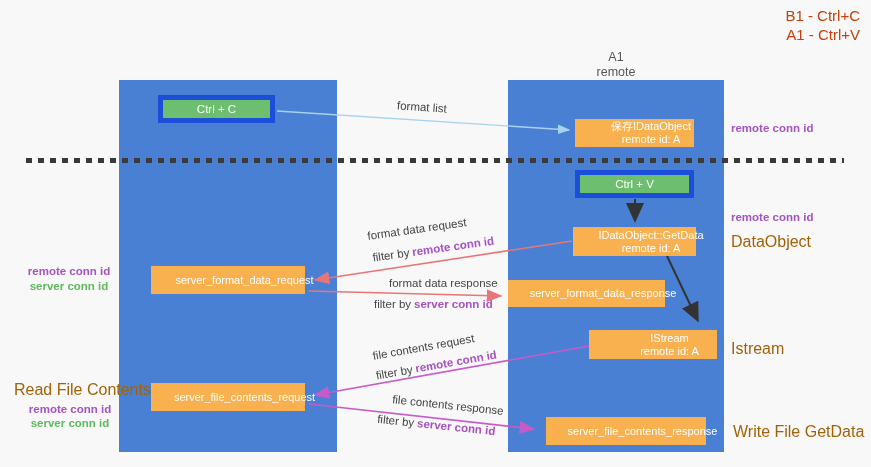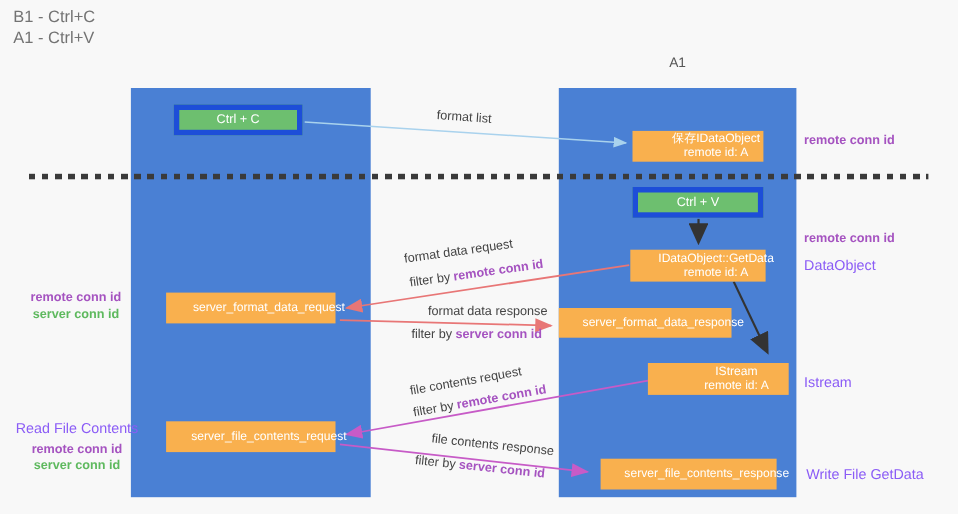--- a/index.html
+++ b/index.html
@@ -1,19 +1,19 @@
 <!DOCTYPE html>
 <html><head>
 <meta charset="utf-8">
 <style>
   html,body { margin:0; padding:0; background:#f7f7f7; font-family:"Liberation Sans", sans-serif; }
   .canvas { position:relative; width:871px; height:467px; background:#f8f8f8; overflow:hidden; }
 
-  .title { position:absolute; top:6px; left:12px; width:858px; text-align:left;
-           font-size:15px; color:#737373; line-height:19px; }
+  .title { position:absolute; top:6px; left:2px; width:858px; text-align:right;
+           font-size:15px; color:#c2410c; line-height:19px; }
 
   .colheader { position:absolute; top:50px; text-align:center; font-size:12.5px;
                color:#565656; line-height:15px; }
   .colheader.left  { left:106px; width:218px; }
   .colheader.right { left:508px; width:216px; }
 
   .col { position:absolute; top:80px; height:372px; background:#4a80d4; }
   .col.left  { left:119px; width:218px; }
   .col.right { left:508px; width:216px; }
 
@@ -33,21 +33,21 @@
   .b-getdata { left:573px; top:227px; width:123px; height:29px; }
   .b-freq    { left:151px; top:266px; width:154px; height:28px; }
   .b-fresp   { left:508px; top:280px; width:157px; height:27px; }
   .b-istream { left:589px; top:330px; width:128px; height:29px; }
   .b-creq    { left:151px; top:383px; width:154px; height:28px; }
   .b-cresp   { left:546px; top:417px; width:160px; height:28px; }
 
   .lbl { position:absolute; font-size:11.5px; color:#444; white-space:nowrap; }
   .purple { color:#a553c0; font-weight:bold; }
   .greentxt { color:#5eb95e; font-weight:bold; }
-  .blacklbl { color:#8b5cf6; font-size:13px; }
+  .blacklbl { color:#a16207; font-size:16px; }
   .filter-prefix { margin-right:3px; }
 
   .l-formatlist { left:397px; top:101px; transform:rotate(4deg); }
   .l-fdr        { left:367px; top:223px; transform:rotate(-8deg); }
   .l-fdrf       { left:372px; top:243px; transform:rotate(-8deg); }
   .l-fdresp     { left:389px; top:277px; }
   .l-fdrespf    { left:374px; top:298px; }
   .l-fcr        { left:372px; top:341px; transform:rotate(-10deg); }
   .l-fcrf       { left:375px; top:359px; transform:rotate(-10deg); }
   .l-fcresp     { left:392px; top:399px; transform:rotate(6deg); }
@@ -71,20 +71,21 @@
 
 <div class="canvas">
 
   <div class="title">
     <div>B1 - Ctrl+C</div>
     <div>A1 - Ctrl+V</div>
   </div>
 
   <div class="colheader right">
     <div>A1</div>
+    <div>remote</div>
   </div>
 
   <div class="col left"></div>
   <div class="col right"></div>
 
   <div class="dash"></div>
 
   <svg class="arrows" width="871" height="467" viewBox="0 0 871 467">
     <defs>
       <marker id="mBlue" markerWidth="9" markerHeight="7" refX="8" refY="3.5" orient="auto">

